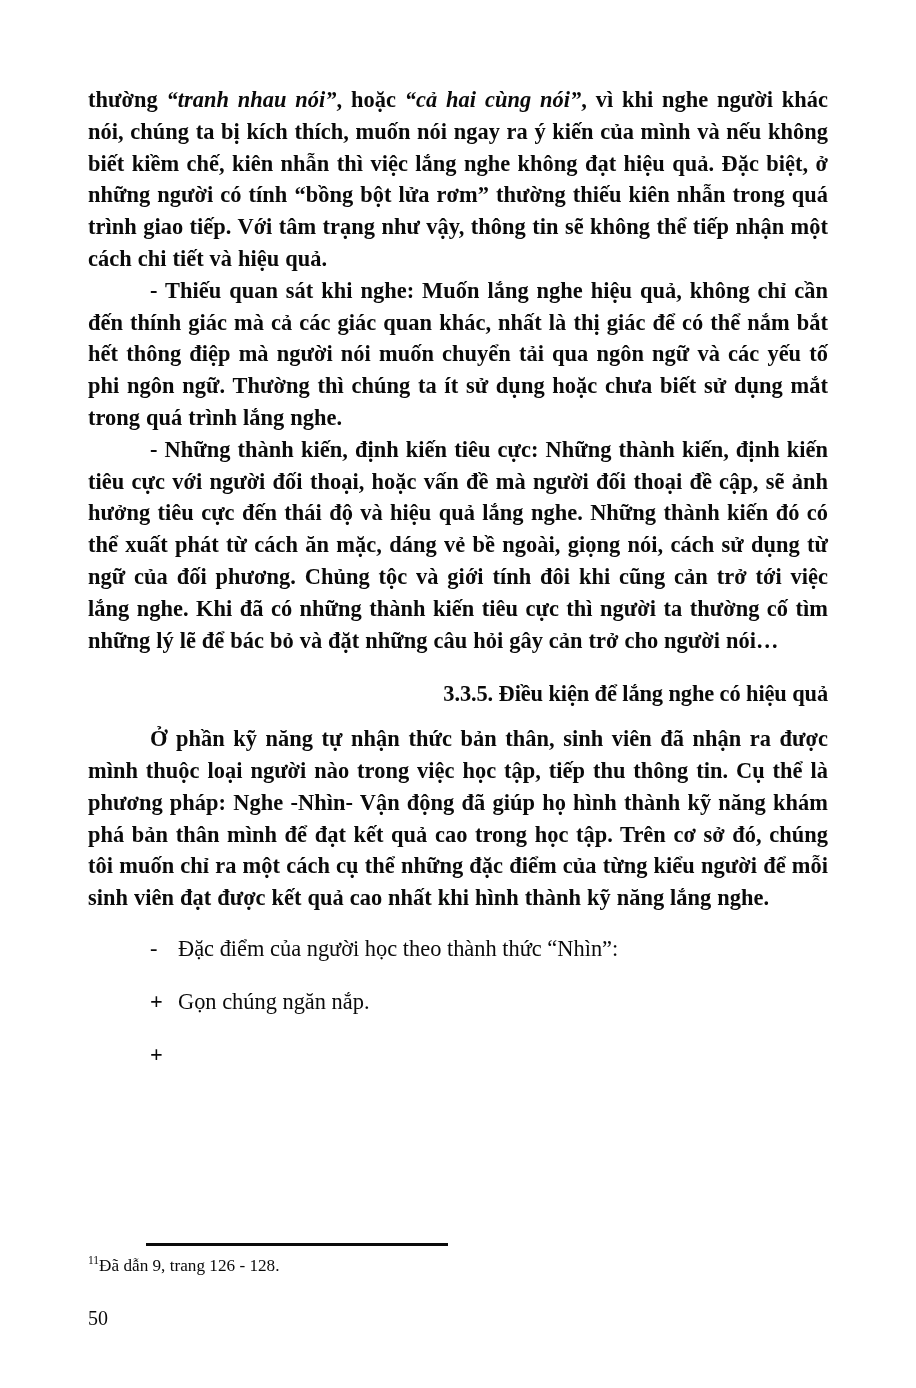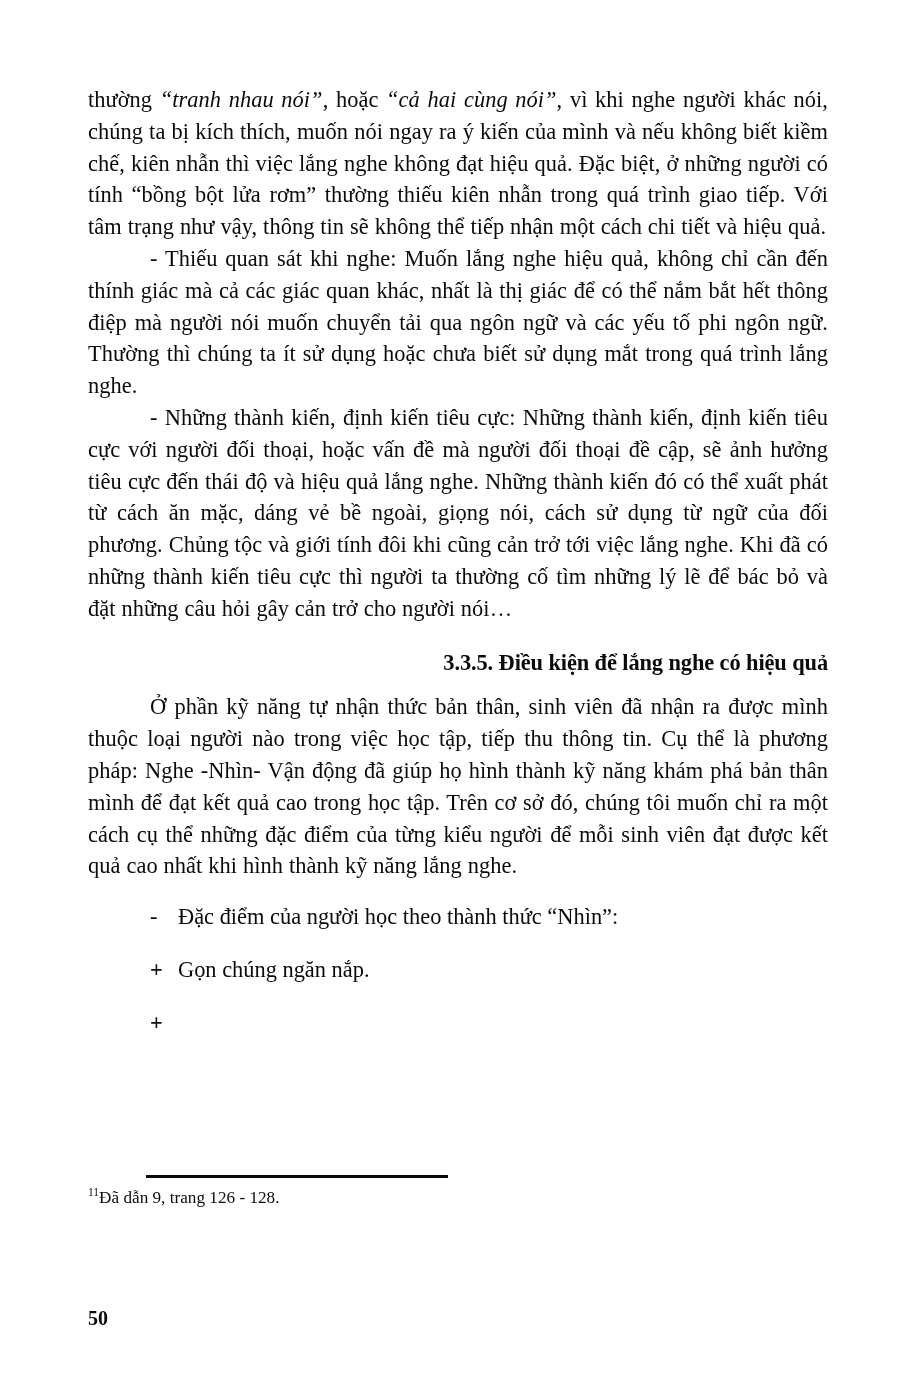--- a/index.html
+++ b/index.html
@@ -24,20 +24,21 @@
     width: 740px;
   }
   p.body {
     margin: 0 0 0 0;
     font-size: 22.4px;
     line-height: 31.8px;
     text-align: justify;
     text-justify: inter-word;
     letter-spacing: 0.05px;
     word-spacing: 0.3px;
+    font-weight: bold;
   }
   p.body.indent {
     text-indent: 62px;
   }
   p.gap {
     margin-top: 0;
   }
   .it {
     font-style: italic;
   }
@@ -72,21 +73,21 @@
   }
   .listrow .marker.plus {
     font-weight: bold;
   }
   .listrow .ltext {
     flex: 1 1 auto;
   }
   .footnote-area {
     position: absolute;
     left: 88px;
-    top: 1175px;
+    top: 1243px;
     width: 740px;
   }
   .fn-rule {
     width: 302px;
     height: 3px;
     background: #0a0a0a;
     margin: 0 0 0 58px;
   }
   .fn-text {
     margin: 9px 0 0 0;
@@ -97,21 +98,21 @@
   .fn-text .fnsup {
     font-size: 11.5px;
     vertical-align: super;
     line-height: 0;
   }
   .page-number {
     position: absolute;
     left: 88px;
     top: 1306px;
     font-size: 20px;
-    font-weight: bold;
+    font-weight: normal;
     line-height: 24px;
   }
 </style>
 </head>
 <body>
 
 <div class="page">
 
   <div class="content">
 

